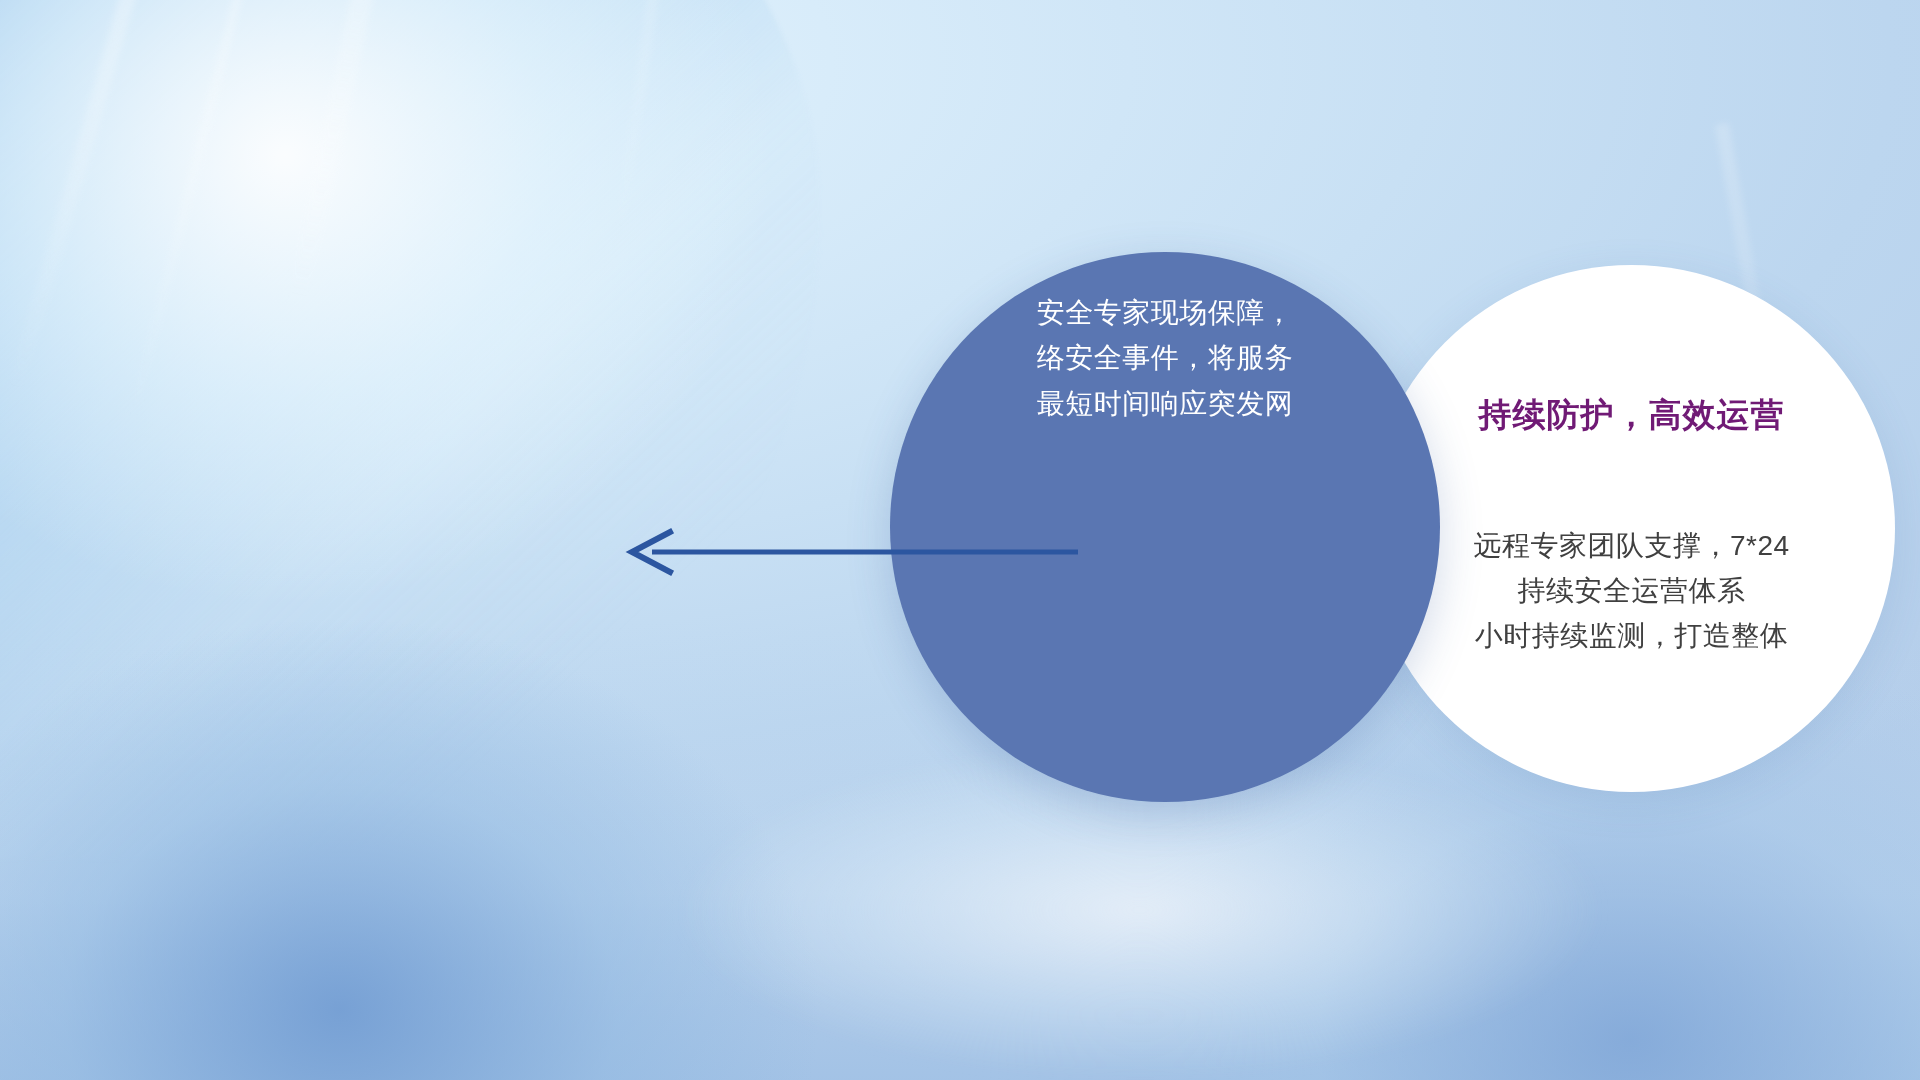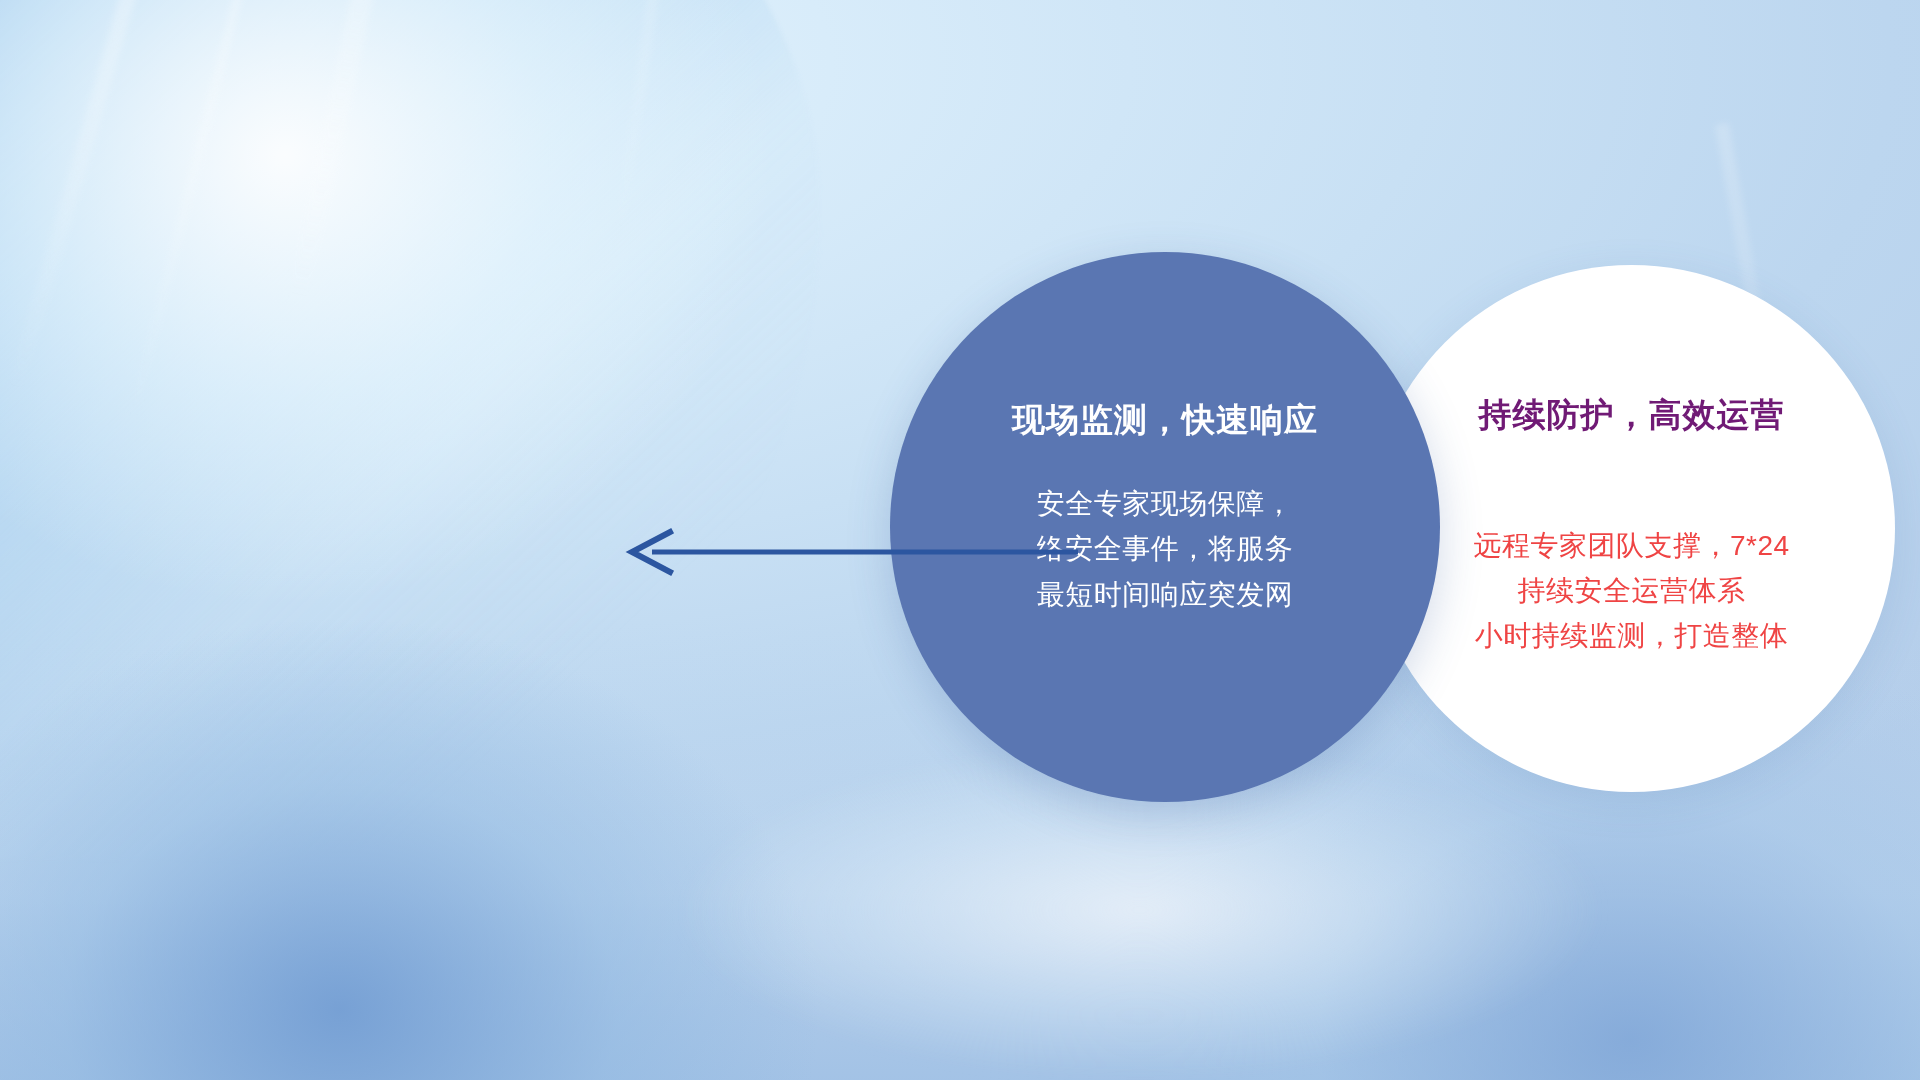--- a/index.html
+++ b/index.html
@@ -143,21 +143,21 @@
     color: #701a75;
     font-weight: bold;
     font-size: 33px;
     letter-spacing: 1px;
     margin-top: 128px;
     white-space: nowrap;
   }
   .r-body {
     margin-top: 86px;
     width: 420px;
-    color: #ef4444;
+    color: #404040;
     font-size: 28px;
     line-height: 1.60;
     text-align: center;
     letter-spacing: .5px;
   }
 
   
   .arrow-wrap {
     position: absolute;
     left: 610px; top: 522px;
@@ -194,21 +194,20 @@
   <div class="circle circle-right">
     <div class="r-title">持续防护，高效运营</div>
     <div class="r-body">
       <div>远程专家团队支撑，7*24</div>
       <div>持续安全运营体系</div>
       <div>小时持续监测，打造整体</div>
     </div>
   </div>
 
   <div class="circle circle-center">
-    <div class="c-title">现场监测，快速响应</div>
     <div class="c-body">
       <div>安全专家现场保障，</div>
       <div>络安全事件，将服务</div>
       <div>最短时间响应突发网</div>
     </div>
   </div>
 
 </div>
 
 </body></html>

